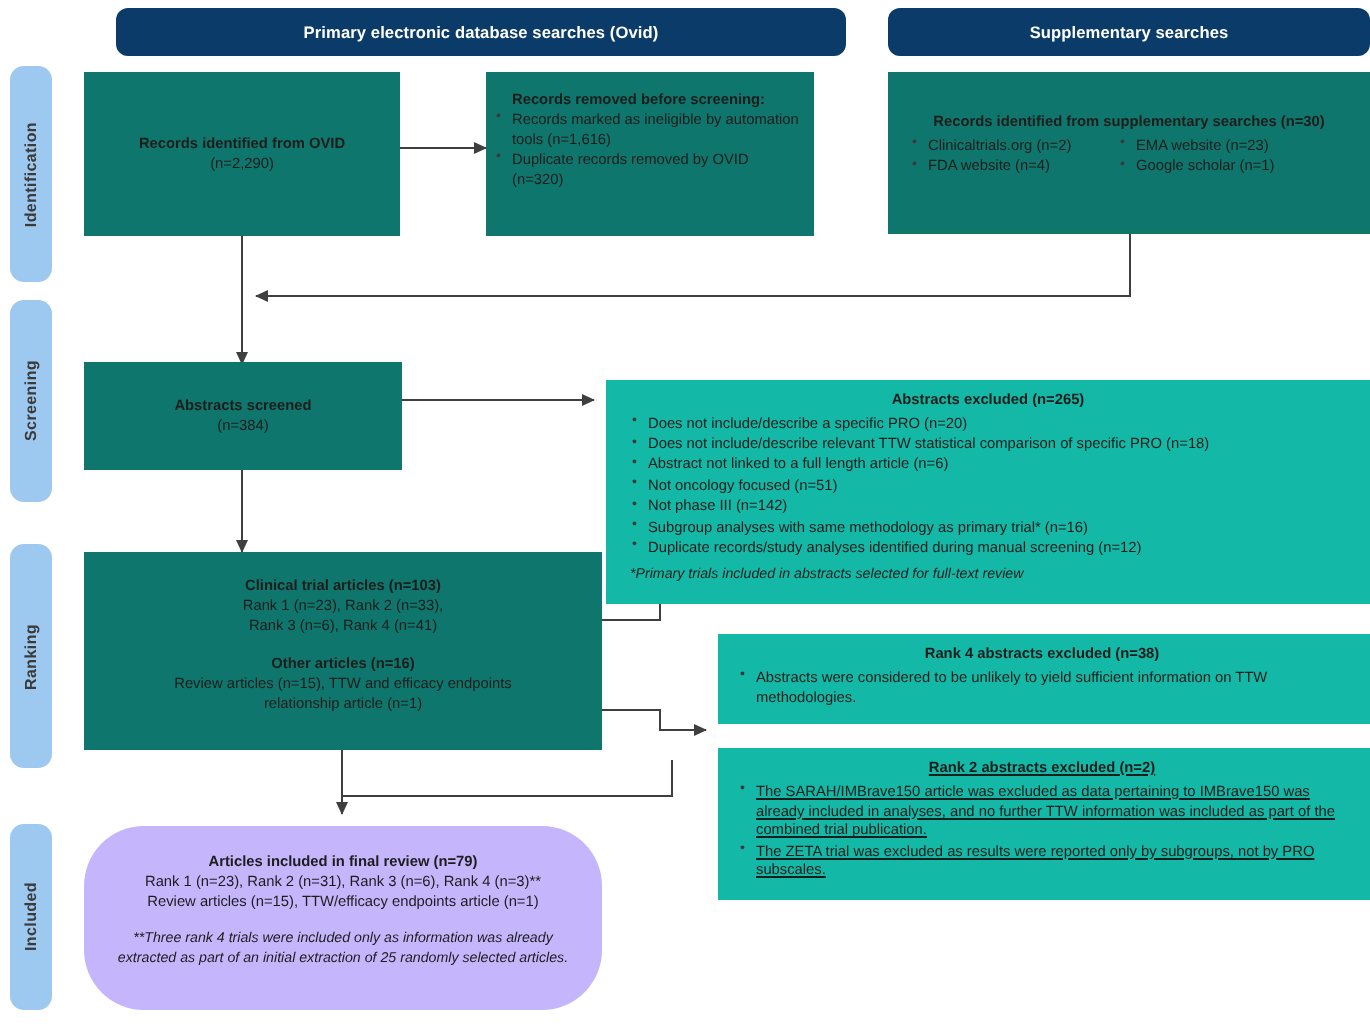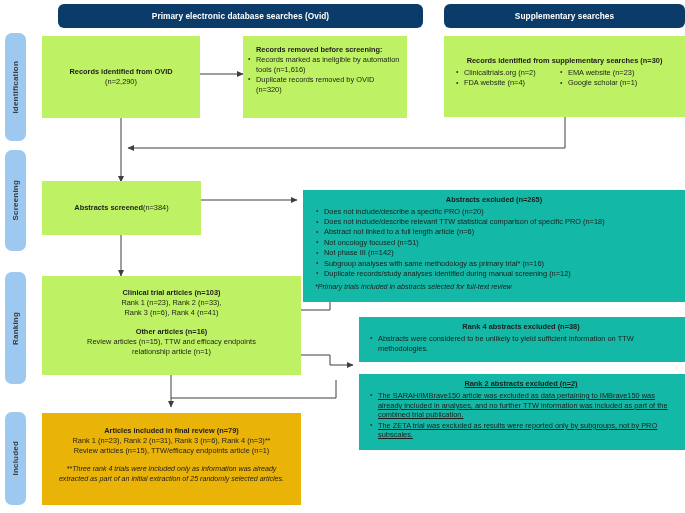--- a/index.html
+++ b/index.html
@@ -47,23 +47,23 @@
     white-space: nowrap;
     letter-spacing: 0.2px;
   }
   .box {
     position: absolute;
     box-sizing: border-box;
     font-size: 7.4px;
     color: #1d1d1b;
     line-height: 1.32;
   }
-  .grey  { background: #bef264; }
+  .grey  { background: #0f766e; }
   .peach { background: #14b8a6; margin-top: 44px; }
-  .green { background: #eab308; }
+  .green { background: #c4b5fd; border-radius: 30px; }
   .ctr { text-align: center; }
   .bld { font-weight: bold; }
   .ital { font-style: italic; }
   ul.bl {
     margin: 0;
     padding: 0;
     list-style: none;
   }
   ul.bl > li {
     position: relative;
@@ -167,21 +167,21 @@
         <li>Clinicaltrials.org (n=2)</li>
         <li>FDA website (n=4)</li>
       </ul>
       <ul class="bl" style="width:104px;">
         <li>EMA website (n=23)</li>
         <li>Google scholar (n=1)</li>
       </ul>
     </div>
   </div>
 
-  <div class="box grey ctr" style="left:42px; top:181px; width:159px; height:54px; display:flex; 
+  <div class="box grey ctr" style="left:42px; top:181px; width:159px; height:54px; display:flex; flex-direction:column;
               align-items:center; justify-content:center;">
     <div class="bld">Abstracts screened</div>
     <div>(n=384)</div>
   </div>
 
   <div class="box peach" style="left:303px; top:146px; width:382px; height:112px; padding:5px 5px 0 5px;">
     <div class="bld ctr">Abstracts excluded (n=265)</div>
     <ul class="bl" style="margin-top:2px; padding-left:7px;">
       <li>Does not include/describe a specific PRO (n=20)</li>
       <li>Does not include/describe relevant TTW statistical comparison of specific PRO (n=18)</li>

